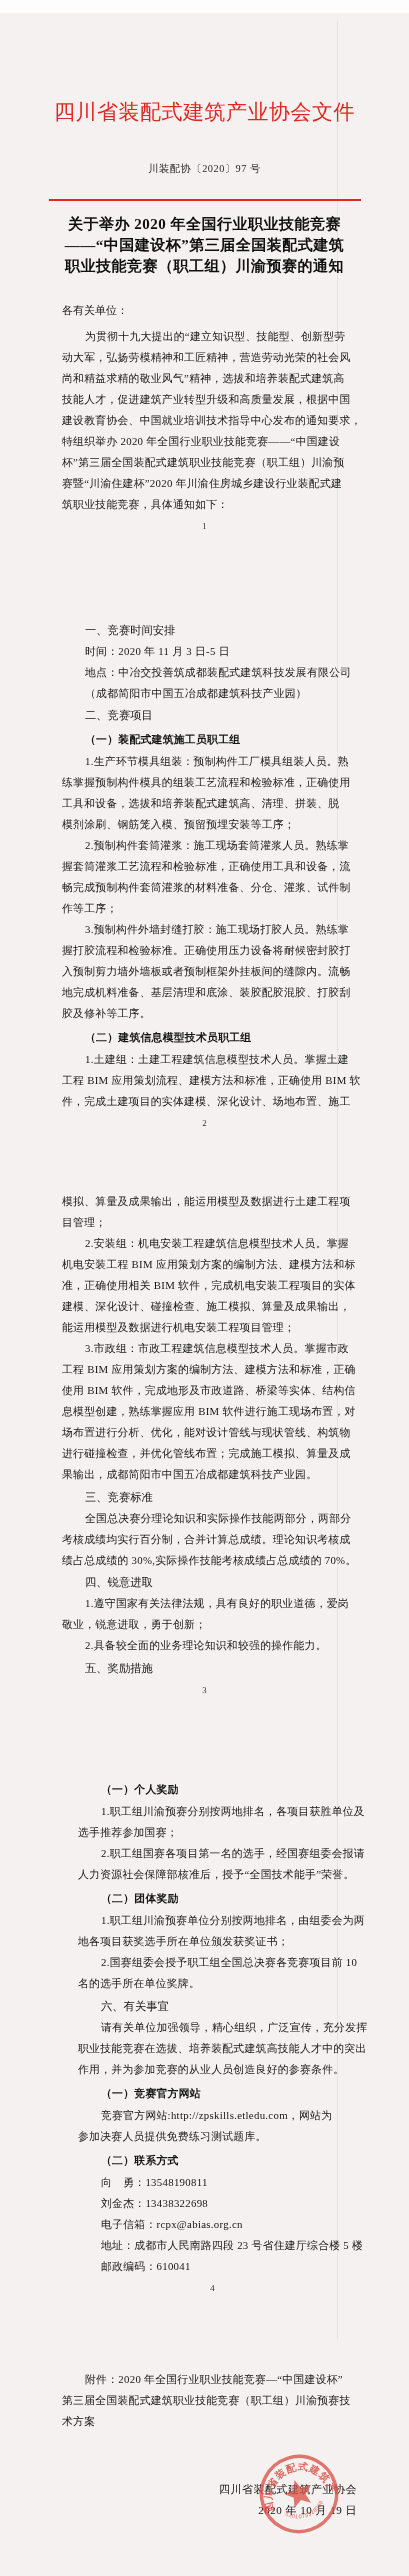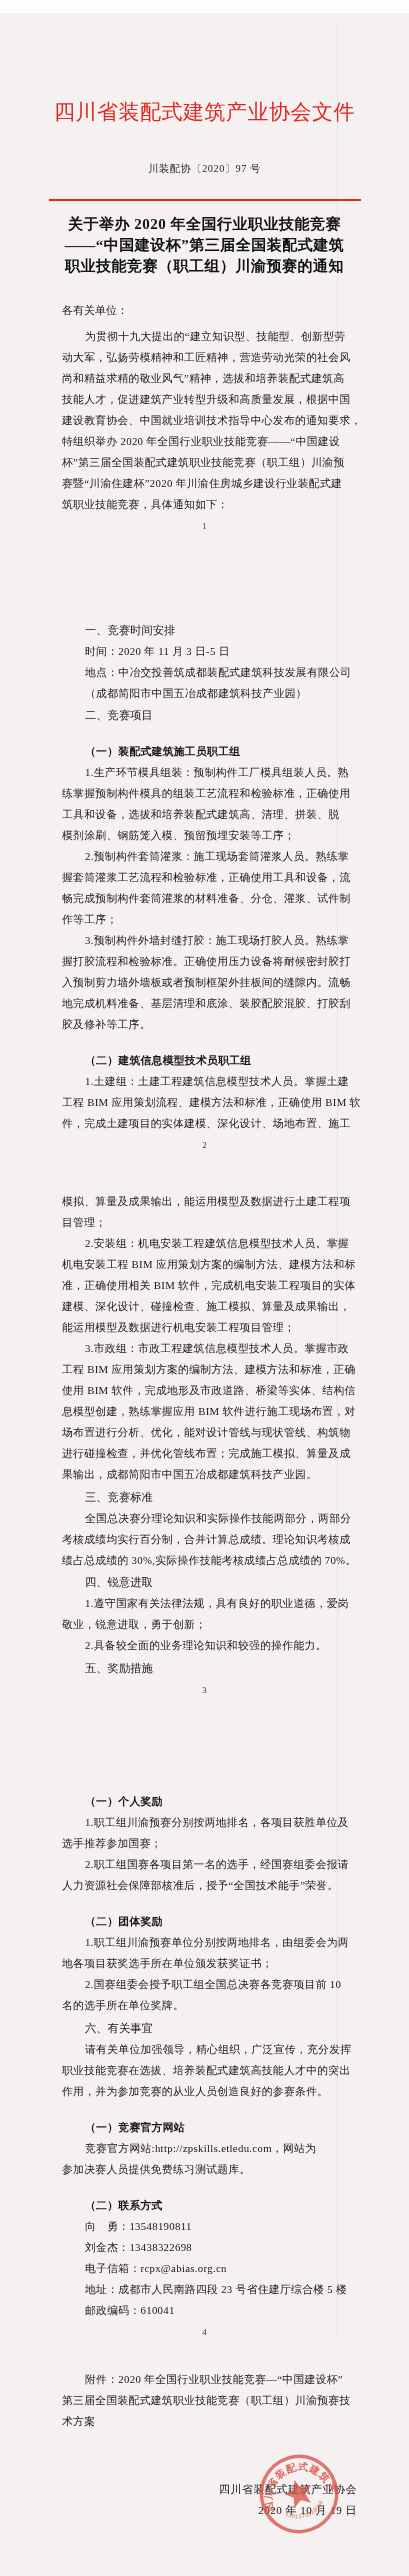--- a/index.html
+++ b/index.html
@@ -4,34 +4,34 @@
 <style>
   html,body{margin:0;padding:0;background:#ffffff;}
   .canvas{position:relative;width:409px;height:2890px;background:#f5f1f0;overflow:hidden;
           font-family:"Liberation Serif","DejaVu Serif",serif;}
   .top-strip{position:absolute;top:0;left:0;width:409px;height:13.4px;background:#fdfdfd;}
   .scan-line{position:absolute;left:337px;top:20.6px;width:0.5px;height:2318px;background:rgba(120,108,108,0.10);}
   .page{position:relative;box-sizing:border-box;overflow:hidden;}
   .p1{height:587px;padding-top:97px;}
   .p2{height:598px;padding-top:31px;}
   .p3{height:585px;padding-top:6.2px;}
-  .p4{height:572px;padding-top:6.2px;}
+  .p4{height:572px;padding-top:6.2px;padding-left:16px;}
   .p5{height:549px;padding-top:27px;}
 
   .banner{font-weight:normal;color:#e0261f;font-size:21px;line-height:31px;text-align:center;letter-spacing:0.5px;}
   .docno{margin-top:34px;text-align:center;font-size:10.3px;color:#2b2b2b;letter-spacing:0.5px;}
   .redline{margin:23px auto 13.4px auto;width:312px;height:2.1px;background:#e02a1e;}
   .title-line{text-align:center;font-weight:bold;font-size:15px;line-height:21px;color:#101010;letter-spacing:0.5px;}
   .salute{margin:23px 52px 4.1px 62px;font-size:11px;line-height:21px;color:#141414;white-space:nowrap;}
 
   .bline,.h1,.h2{margin-left:62px;margin-right:52px;line-height:21px;color:#161616;white-space:nowrap;}
   .bline{font-size:10.8px;letter-spacing:0.3px;}
   .ind{padding-left:23px;}
   .h1{font-size:11.3px;font-weight:normal;font-family:"Liberation Sans","DejaVu Sans",sans-serif;padding-left:23px;margin-top:1.5px;}
-  .h2{font-size:10.8px;font-weight:bold;padding-left:23px;margin-top:15px;letter-spacing:0.3px;}
+  .h2{font-size:10.8px;font-weight:bold;padding-left:23px;margin-top:4px;letter-spacing:0.3px;font-family:Liberation Mono, monospace;}
   .pageno{margin-top:6.2px;text-align:center;font-size:8.8px;color:#333;}
 
   .sign{margin-right:52px;text-align:right;font-size:11px;line-height:17.5px;color:#141414;letter-spacing:0.5px;}
   .sign-org{margin-top:49px;}
   .sign-date{margin-top:3.1px;}
 
   .stamp{position:absolute;top:108px;left:257px;width:84px;height:88px;opacity:0.85;}
   .stamp svg{width:100%;height:100%;}
 </style>
 </head>

